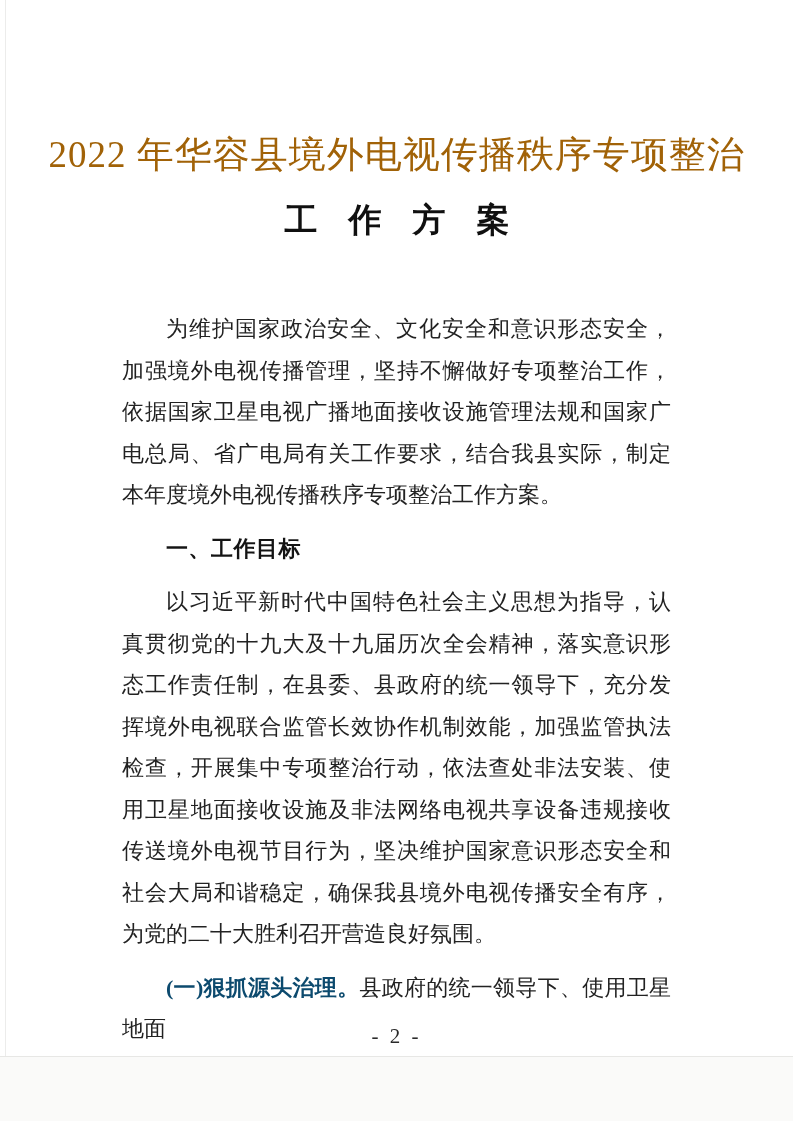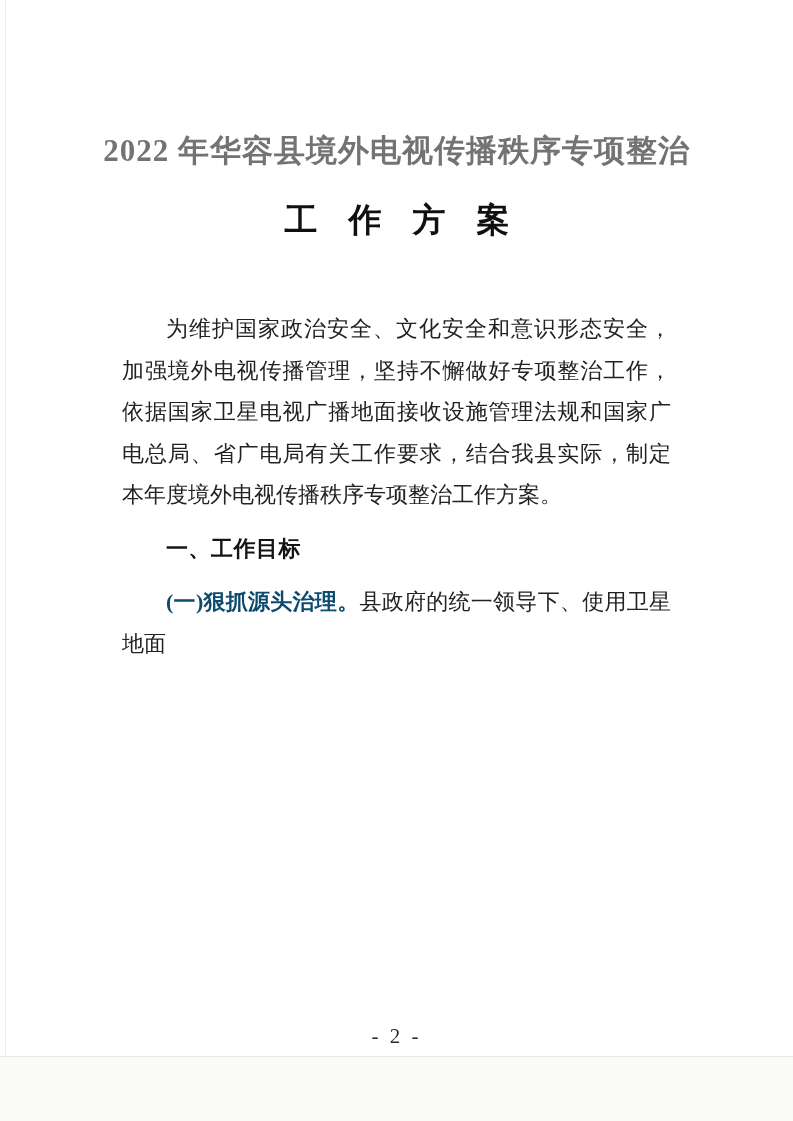--- a/index.html
+++ b/index.html
@@ -14,24 +14,24 @@
     overflow: hidden;
     font-family: "Liberation Serif", serif;
     color: #1c1c1c;
   }
   .doc-title-1 {
     position: absolute;
     top: 130px;
     left: 0;
     width: 793px;
     text-align: center;
-    font-size: 31px;
-    font-weight: bold;
+    font-size: 37px;
+    font-weight: normal;
     letter-spacing: 1px;
-    color: #737373;
+    color: #a16207;
     white-space: nowrap;
   }
   .doc-title-2 {
     position: absolute;
     top: 198px;
     left: 16px;
     width: 793px;
     text-align: center;
     font-size: 33px;
     font-weight: bold;
@@ -102,20 +102,21 @@
 
 <div class="doc-title-1">2022 年华容县境外电视传播秩序专项整治</div>
 
 <div class="doc-title-2">工作方案</div>
 
 <div class="content">
   <p>为维护国家政治安全、文化安全和意识形态安全，加强境外电视传播管理，坚持不懈做好专项整治工作，依据国家卫星电视广播地面接收设施管理法规和国家广电总局、省广电局有关工作要求，结合我县实际，制定本年度境外电视传播秩序专项整治工作方案。</p>
 
   <p class="section-heading">一、工作目标</p>
 
+  <p>以习近平新时代中国特色社会主义思想为指导，认真贯彻党的十九大及十九届历次全会精神，落实意识形态工作责任制，在县委、县政府的统一领导下，充分发挥境外电视联合监管长效协作机制效能，加强监管执法检查，开展集中专项整治行动，依法查处非法安装、使用卫星地面接收设施及非法网络电视共享设备违规接收传送境外电视节目行为，坚决维护国家意识形态安全和社会大局和谐稳定，确保我县境外电视传播安全有序，为党的二十大胜利召开营造良好氛围。</p>
 
 
   <p><span class="item-label">(一)狠抓源头治理。</span><span>县政府的统一领导下、使用卫星地面</span></p>
 </div>
 
 <div class="page-number">- 2 -</div>
 
 <div class="scan-bottom-edge"></div>
 
 </body></html>

